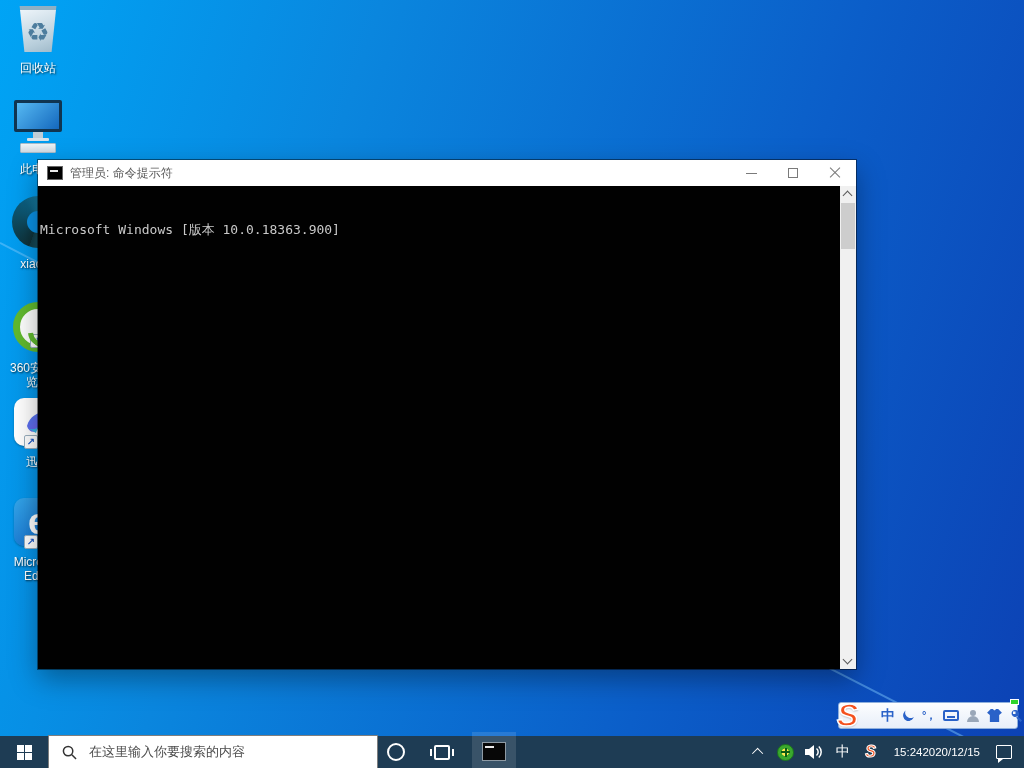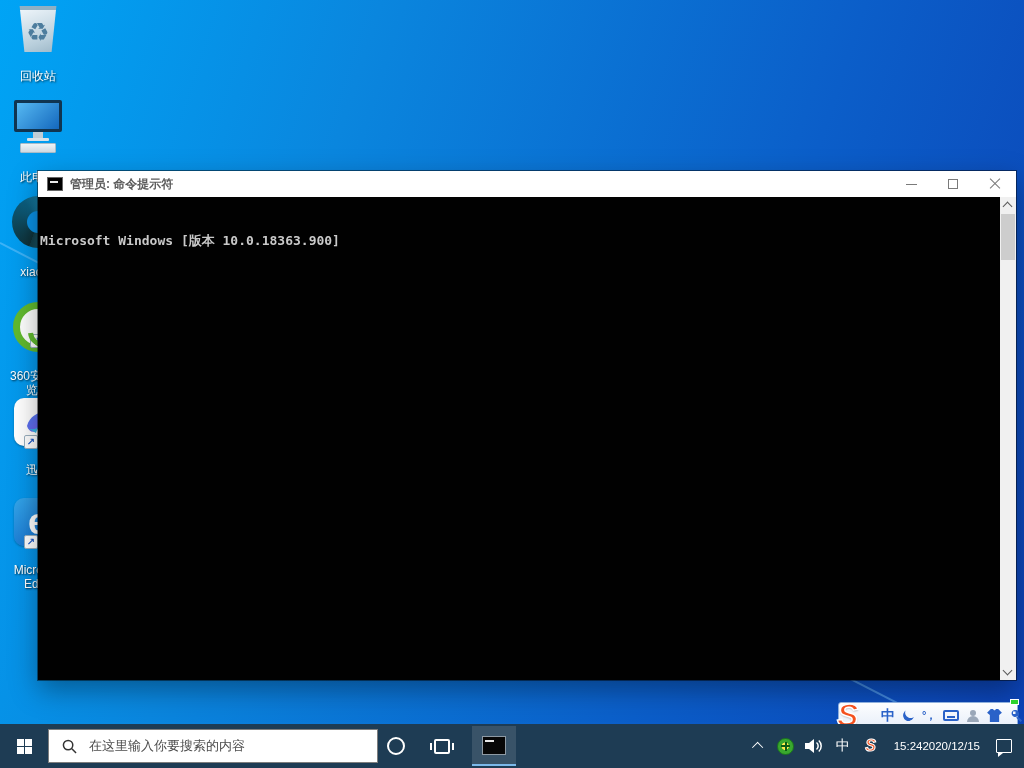--- a/index.html
+++ b/index.html
@@ -5,21 +5,21 @@
   * { margin:0; padding:0; box-sizing:border-box; }
   html,body { width:1024px; height:768px; overflow:hidden;
     font-family:"Liberation Sans","DejaVu Sans",sans-serif; }
 
   .desktop { position:relative; width:1024px; height:768px; overflow:hidden;
     background:linear-gradient(108deg,#00a4f5 0%,#0a86de 30%,#0b5ec9 68%,#0c41b4 100%); }
   .beam { position:absolute; left:0; top:0; pointer-events:none; }
 
   
   .dicon { position:absolute; left:2px; width:72px; text-align:center; z-index:1; cursor:default; }
-  .dlabel { color:#fff; font-size:12px; line-height:14px; margin-top:17px;
+  .dlabel { color:#fff; font-size:12px; line-height:14px; margin-top:9px;
     white-space:pre-line; text-shadow:1px 1px 2px rgba(0,0,0,.75); }
   .glyph { margin:0 auto; position:relative; }
 
   .bin-body { width:40px; height:46px; margin:0 auto;
     background:linear-gradient(160deg,#eef5fa,#b9cfdc 70%,#9db8c8);
     clip-path:polygon(4% 0,96% 0,84% 100%,16% 100%);
     border-top:4px solid #8fb0c4; color:#4d7d9e; font-size:26px; line-height:44px; }
 
   .pc-mon { width:48px; height:32px; margin:0 auto; border-radius:2px;
     background:linear-gradient(135deg,#56b9f2,#1468bd); border:3px solid #103450; }
@@ -46,22 +46,22 @@
   .eg { width:48px; height:48px; margin:0 auto; border-radius:10px;
     background:linear-gradient(140deg,#35a7ea,#0b5fc4);
     display:flex; align-items:center; justify-content:center;
     color:#fff; font-size:36px; font-weight:bold; box-shadow:0 1px 2px rgba(0,0,0,.3); }
 
   .lnk { position:absolute; left:10px; bottom:-3px; width:14px; height:14px;
     background:#fff; border:1px solid #9ab0bf; border-radius:2px;
     color:#1a56c4; font-size:10px; line-height:12px; font-weight:bold; text-align:center; }
 
   
-  .cmd-window { position:absolute; left:38px; top:171px; width:978px; height:509px; z-index:10;
-    box-shadow:0 0 0 1px rgba(0,0,0,.45), 0 10px 26px rgba(0,0,0,.35);font-weight:bold; }
+  .cmd-window { position:absolute; left:38px; top:160px; width:818px; height:509px; z-index:10;
+    box-shadow:0 0 0 1px rgba(0,0,0,.45), 0 10px 26px rgba(0,0,0,.35); }
   .titlebar { height:26px; background:#fff; display:flex; align-items:center; }
   .tb-icon { width:16px; height:14px; margin:0 7px 0 9px; background:#000;
     border:1px solid #666; position:relative; }
   .tb-icon::after { content:""; position:absolute; left:2px; top:3px; width:8px; height:2px;
     background:#e8e8e8; box-shadow:0 5px 0 -1px #cfcfcf; }
   .tb-title { font-size:12px; color:#5a5a5a; }
   .tb-controls { margin-left:auto; display:flex; height:100%; }
   .tb-btn { width:42px; height:100%; display:flex; align-items:center; justify-content:center; }
   .glyph-min { width:11px; height:1px; background:#7a7a7a; }
   .glyph-max { width:10px; height:10px; border:1px solid #7a7a7a; }
@@ -104,21 +104,21 @@
   .sg-kb { width:16px; height:11px; border:2px solid #2a62c8; border-radius:2px; position:relative; }
   .sg-kb::after { content:""; position:absolute; left:2px; bottom:1px; width:8px; height:2px;
     background:#2a62c8; }
   .sg-person { position:relative; width:12px; height:12px; }
   .sg-person::before { content:""; position:absolute; left:3px; top:0; width:6px; height:6px;
     border-radius:50%; background:#9aa7b8; }
   .sg-person::after { content:""; position:absolute; left:0; bottom:0; width:12px; height:6px;
     border-radius:6px 6px 0 0; background:#9aa7b8; }
 
   
-  .taskbar { position:absolute; left:0; bottom:0; width:1024px; height:44px; z-index:30;
+  .taskbar { position:absolute; left:0; bottom:0; width:1024px; height:32px; z-index:30;
     background:#1e3c54; display:flex; align-items:center; }
   .tb-start { width:48px; height:40px; display:flex; align-items:center; justify-content:center; }
   .win-logo { display:grid; grid-template-columns:7px 7px; grid-template-rows:7px 7px; gap:1px; }
   .win-logo span { background:#fff; }
   .searchbox { width:330px; height:34px; background:#fff; border:1px solid #7e7e7e;
     display:flex; align-items:center; gap:12px; padding-left:13px; }
   .search-text { font-size:13px; color:#4c4c4c; }
   .tb-cortana { width:36px; height:40px; display:flex; align-items:center; justify-content:center; }
   .cortana-ring { width:18px; height:18px; border:2px solid #fff; border-radius:50%; }
   .tb-taskview { width:44px; height:40px; margin-left:6px; display:flex; align-items:center; justify-content:center; }

